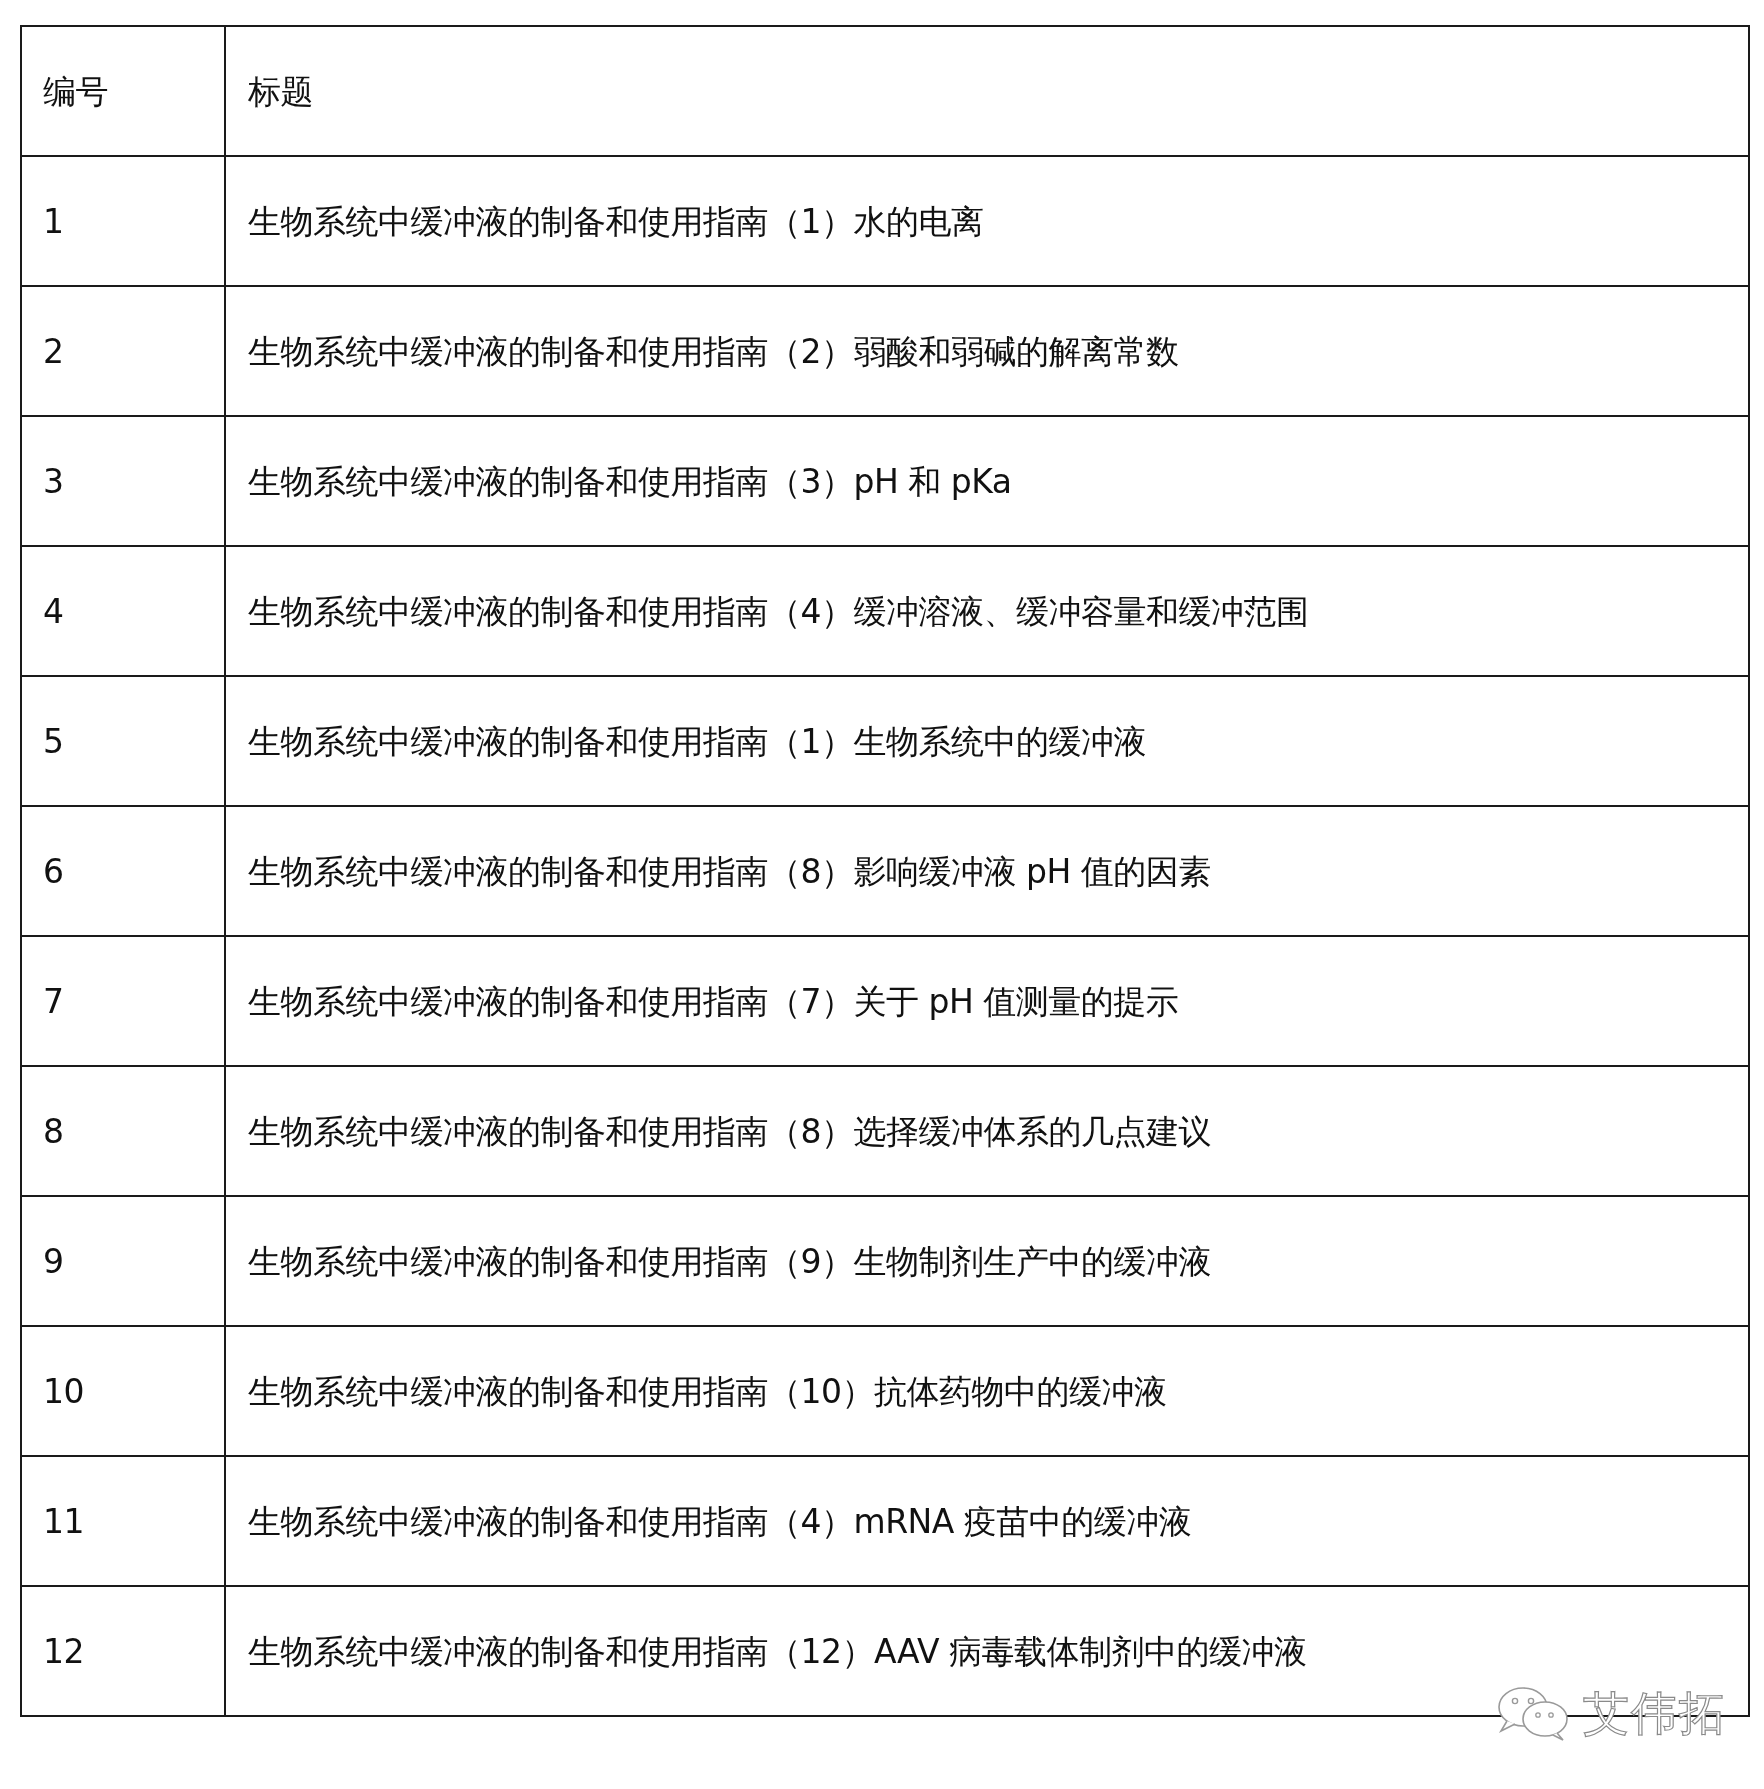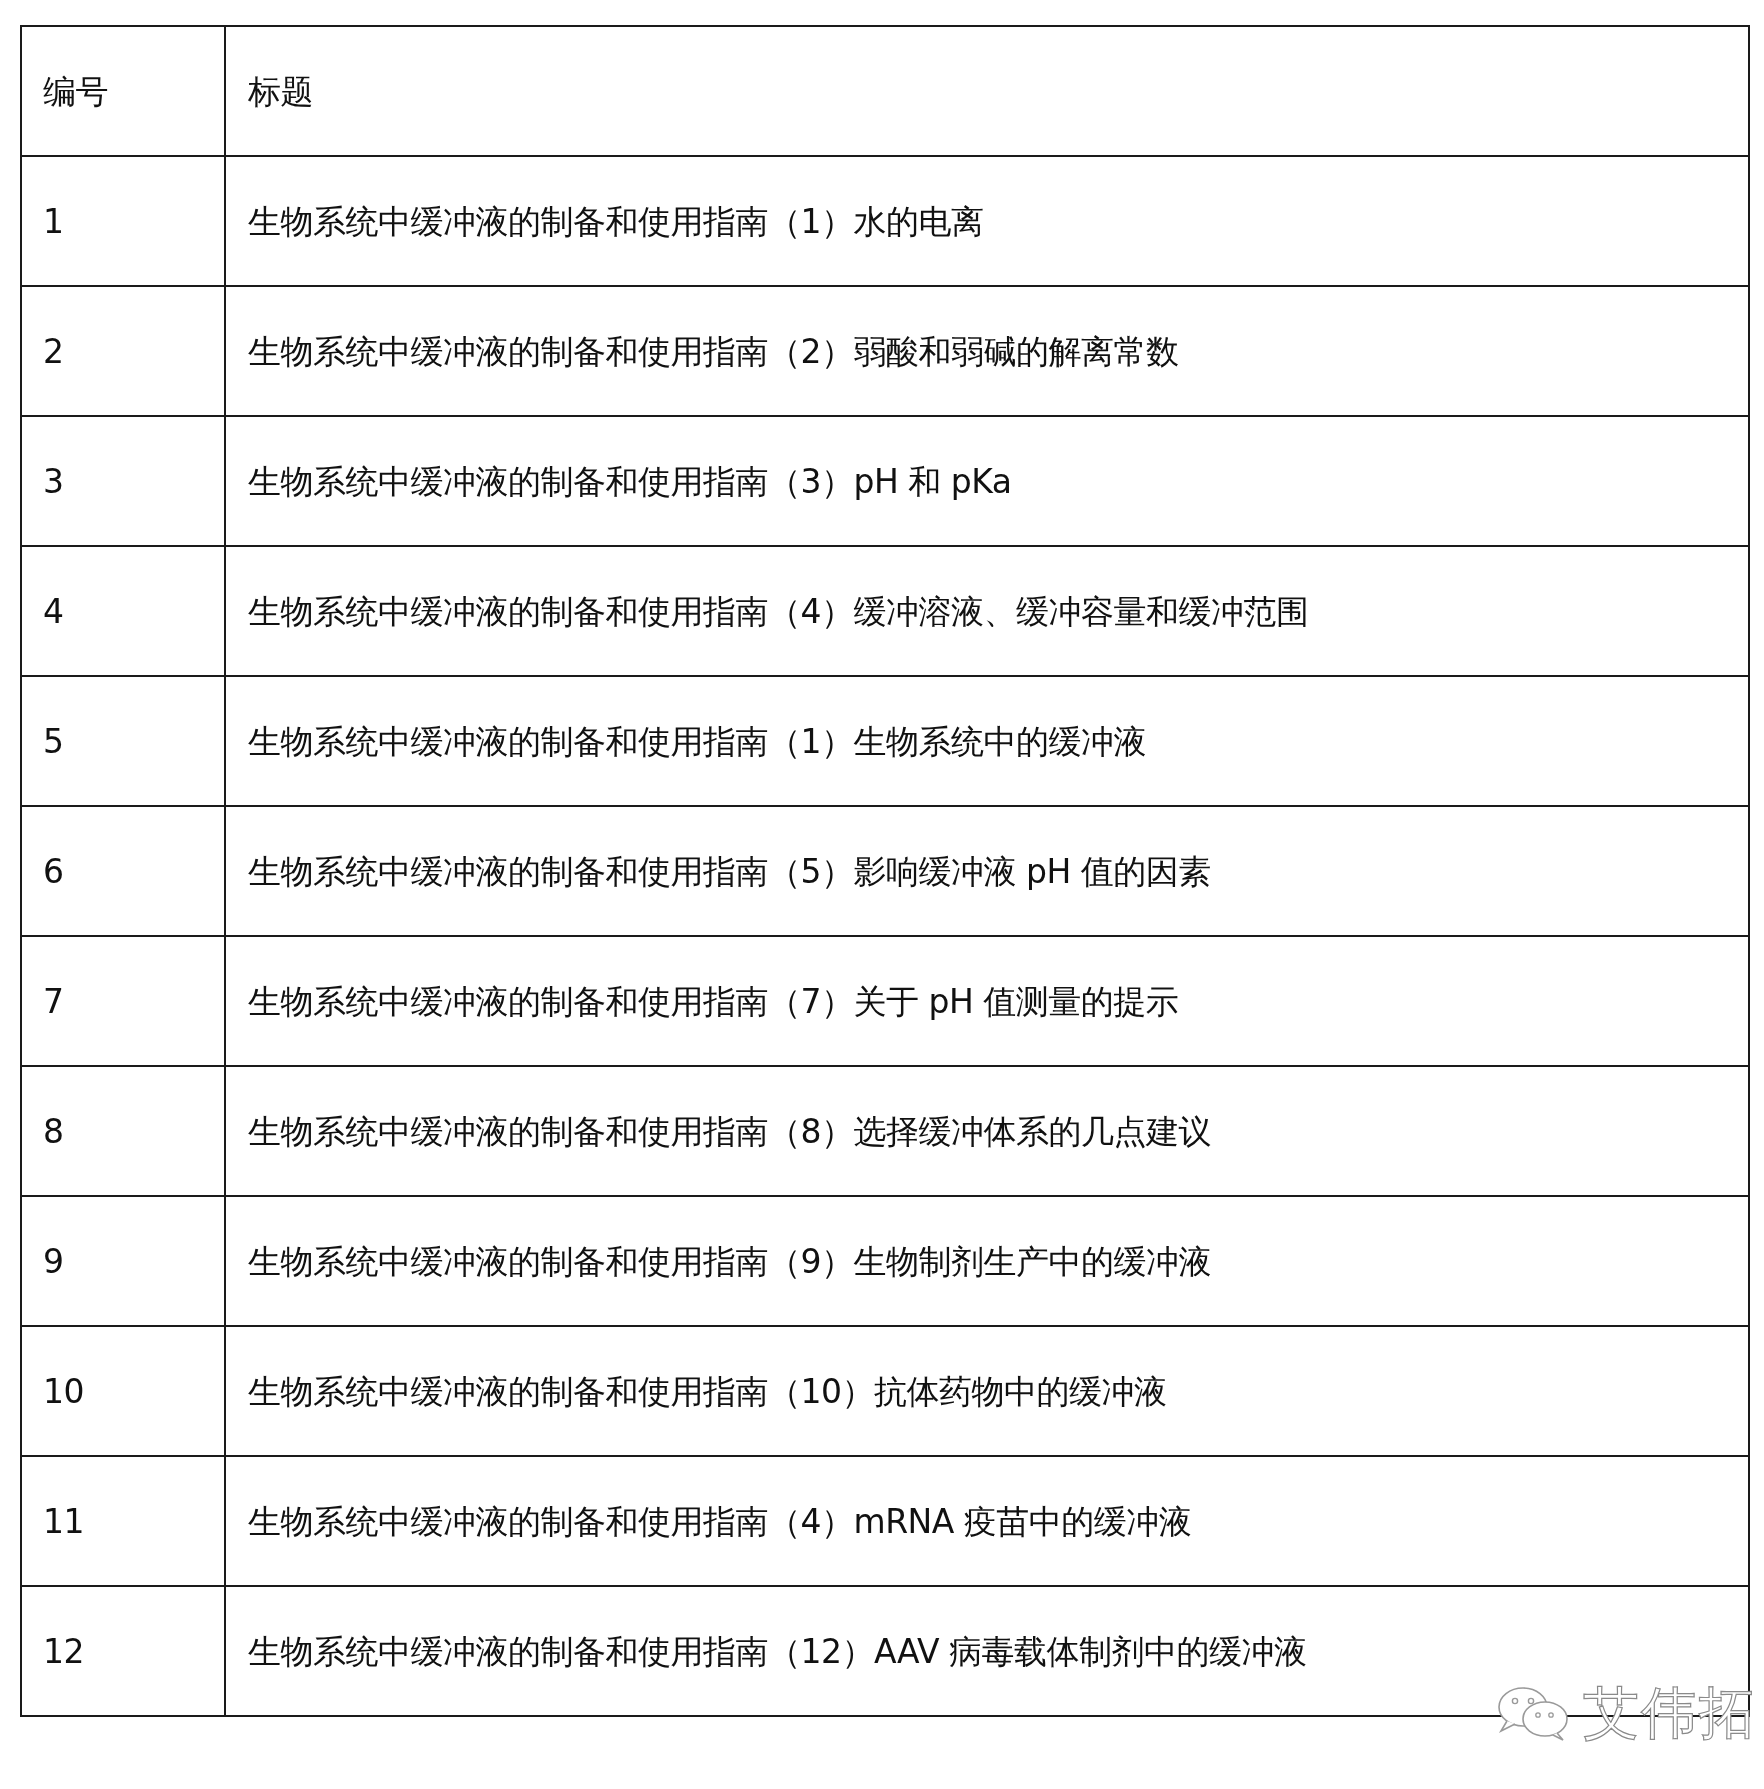--- a/index.html
+++ b/index.html
@@ -56,21 +56,21 @@
       align-items: center;
       pointer-events: none;
     }
     .wm-logo {
       width: 86px;
       height: 56px;
       position: relative;
     }
     .wm-text {
       font-family: "DejaVu Sans", sans-serif;
-      font-size: 56px;
+      font-size: 46px;
       color: #ffffff;
       -webkit-text-stroke: 1.2px #8a8a8a;
       letter-spacing: 2px;
       margin-left: 4px;
       line-height: 1;
     }
   </style>
 </head>
 <body>
 
@@ -103,21 +103,21 @@
     <tr>
       <td class="cell-num"><span class="cell-text">4</span></td>
       <td class="cell-title"><span class="cell-text">生物系统中缓冲液的制备和使用指南（4）缓冲溶液、缓冲容量和缓冲范围</span></td>
     </tr>
     <tr>
       <td class="cell-num"><span class="cell-text">5</span></td>
       <td class="cell-title"><span class="cell-text">生物系统中缓冲液的制备和使用指南（1）生物系统中的缓冲液</span></td>
     </tr>
     <tr>
       <td class="cell-num"><span class="cell-text">6</span></td>
-      <td class="cell-title"><span class="cell-text">生物系统中缓冲液的制备和使用指南（5）影响缓冲液 pH 值的因素</span></td>
+      <td class="cell-title"><span class="cell-text">生物系统中缓冲液的制备和使用指南（8）影响缓冲液 pH 值的因素</span></td>
     </tr>
     <tr>
       <td class="cell-num"><span class="cell-text">7</span></td>
       <td class="cell-title"><span class="cell-text">生物系统中缓冲液的制备和使用指南（7）关于 pH 值测量的提示</span></td>
     </tr>
     <tr>
       <td class="cell-num"><span class="cell-text">8</span></td>
       <td class="cell-title"><span class="cell-text">生物系统中缓冲液的制备和使用指南（8）选择缓冲体系的几点建议</span></td>
     </tr>
     <tr>

